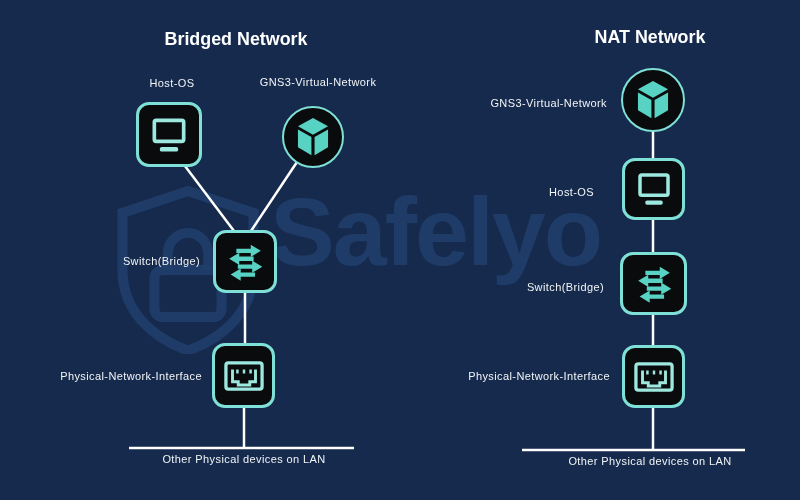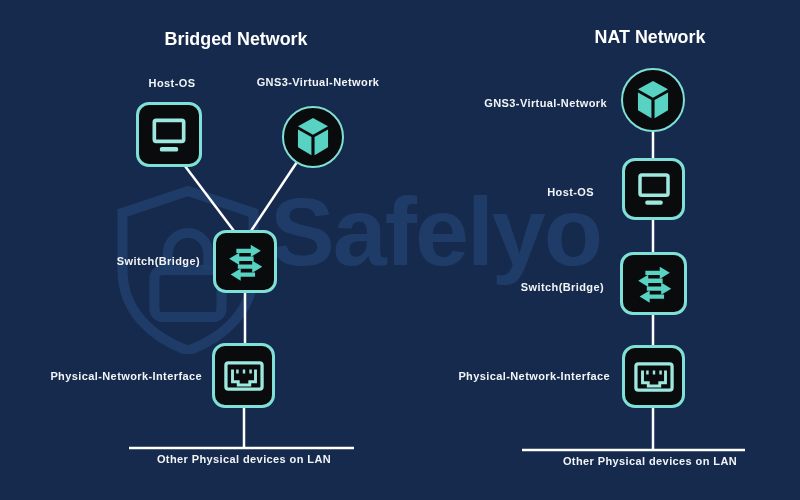--- a/index.html
+++ b/index.html
@@ -60,21 +60,21 @@
     color: #ffffff; font-size: 19px; font-weight: 700;
     letter-spacing: 0px; text-align: center;
     transform: scaleX(0.94); transform-origin: center;
     white-space: nowrap;
   }
   .t-left  { left: 86px;  top: 28px; width: 300px; }
   .t-right { left: 500px; top: 26px; width: 300px; }
 
   .nlabel {
     position: absolute;
-    color: #f2f5f7; font-size: 11px; font-weight: 700;
+    color: #f2f5f7; font-size: 11px; font-weight: 400;
     letter-spacing: 0.4px; white-space: nowrap;
     line-height: 14px;
   }
   .ctr { text-align: center; }
   .rgt { text-align: right; }
 
   .lab-l-host   { left: 122px; top: 76px;  width: 100px; }
   .lab-l-gns3   { left: 218px; top: 75px;  width: 200px; }
   .lab-l-switch { left: 50px;  top: 254px; width: 150px; }
   .lab-l-pni    { left: 42px;  top: 369px; width: 160px; }

